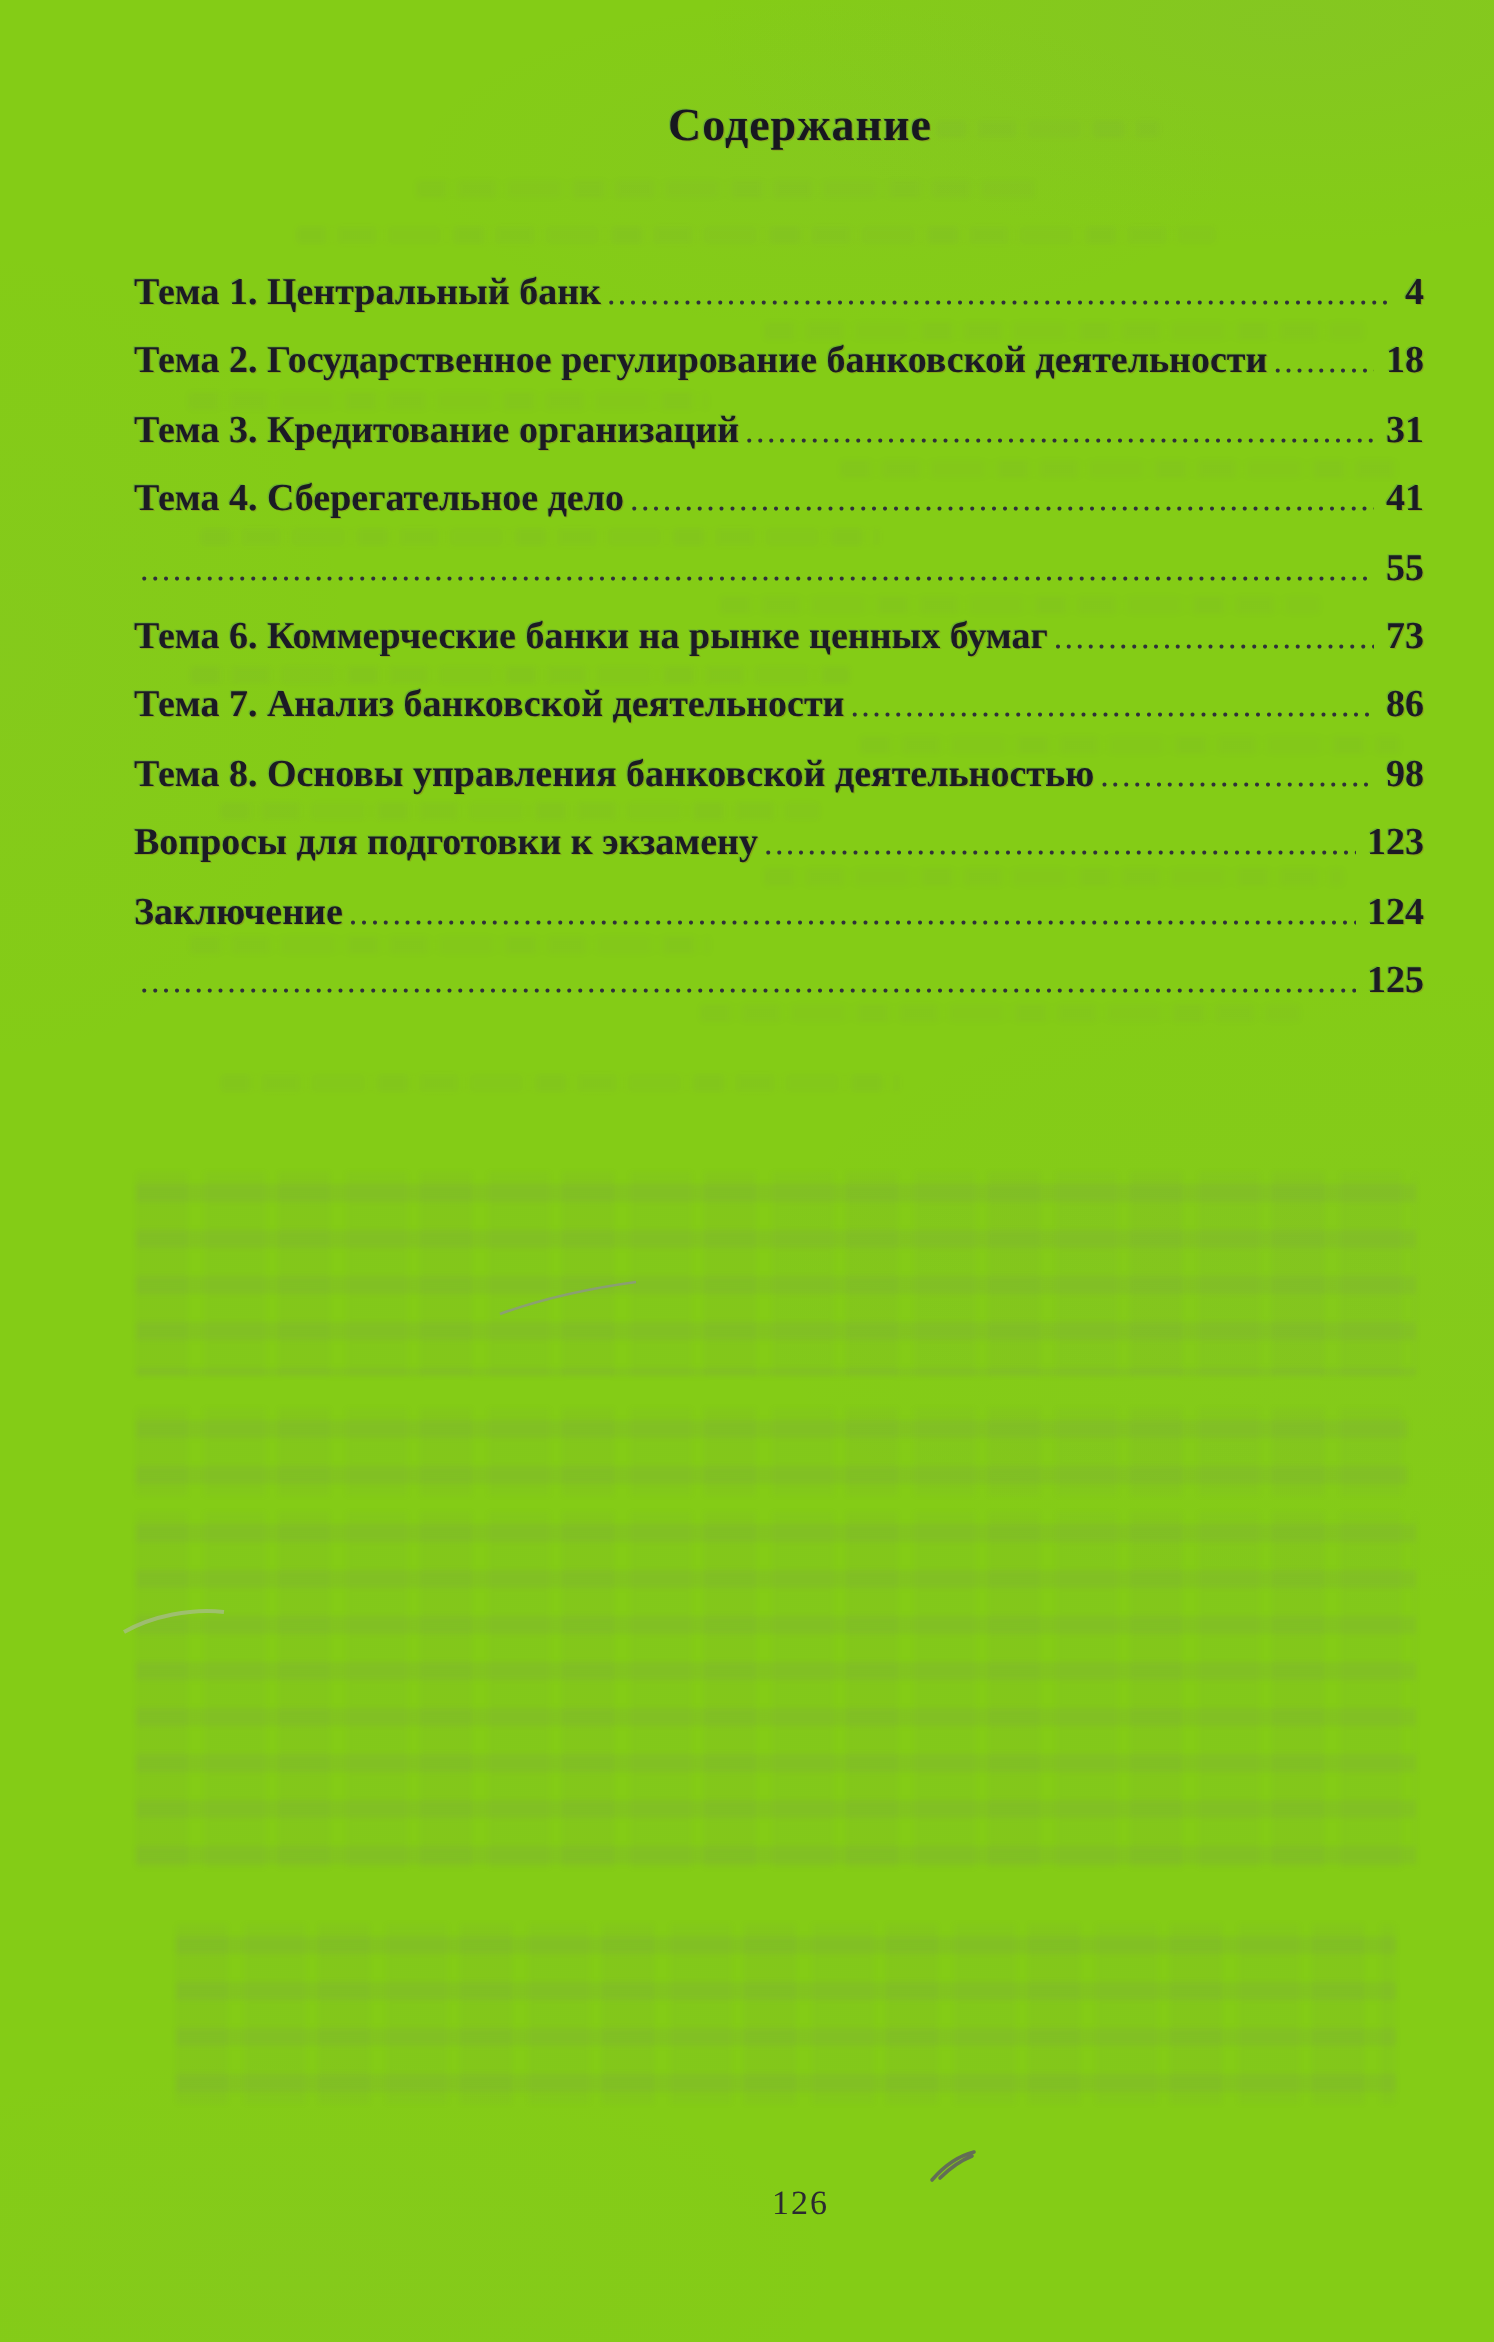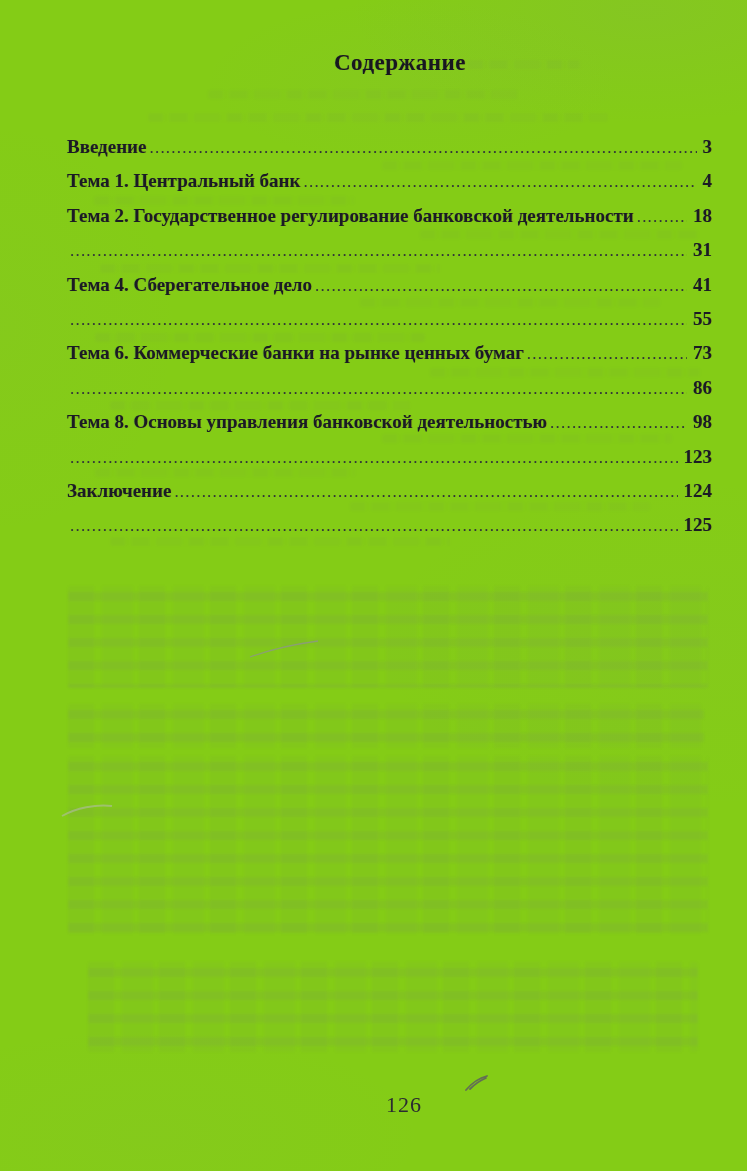--- a/index.html
+++ b/index.html
@@ -55,21 +55,21 @@
     letter-spacing:1.2px;
   }
   .num{
     flex:0 0 auto;
     font-size:19px;font-weight:bold;color:#1b1b24;
     margin-left:4px;
     text-shadow:0.6px 0.3px 0 rgba(150,30,30,0.20), -0.6px -0.3px 0 rgba(25,85,150,0.20);
   }
   .folio{
     position:absolute;top:1092px;left:386px;
-    font-size:22px;color:#2b2b31;letter-spacing:1px;
+    font-size:17px;color:#2b2b31;letter-spacing:1px;
     font-family:"Liberation Serif","DejaVu Serif",serif;
   }
   
   .g{
     position:absolute;height:9px;border-radius:2px;
     filter:blur(1.2px);pointer-events:none;
     background:repeating-linear-gradient(90deg,
       rgba(108,110,122,0.10) 0 15px, rgba(108,110,122,0.015) 15px 21px,
       rgba(108,110,122,0.085) 21px 40px, rgba(108,110,122,0.01) 40px 46px,
       rgba(108,110,122,0.075) 46px 72px, rgba(108,110,122,0.02) 72px 79px);
@@ -89,62 +89,60 @@
 <div class="page">
 
   <h1 class="title">Содержание</h1>
 
   <div class="g" style="left:468px;top:60px;width:112px;opacity:.55"></div>
   <div class="g" style="left:208px;top:90px;width:310px;opacity:.5"></div>
   <div class="g" style="left:148px;top:113px;width:460px;opacity:.55"></div>
 
   <div class="toc">
       <div class="row">
-        <span class="label">Введение</span>
-        <span class="dots"></span>
-        <span class="num">3</span>
-      </div>
-      <div class="row">
         <span class="label">Тема 1. Центральный банк</span>
         <span class="dots"></span>
         <span class="num">4</span>
       </div>
       <div class="row">
         <span class="label">Тема 2. Государственное регулирование банковской деятельности</span>
         <span class="dots"></span>
         <span class="num">18</span>
       </div>
       <div class="row">
+        <span class="label">Тема 3. Кредитование организаций</span>
         <span class="dots"></span>
         <span class="num">31</span>
       </div>
       <div class="row">
         <span class="label">Тема 4. Сберегательное дело</span>
         <span class="dots"></span>
         <span class="num">41</span>
       </div>
       <div class="row">
         <span class="dots"></span>
         <span class="num">55</span>
       </div>
       <div class="row">
         <span class="label">Тема 6. Коммерческие банки на рынке ценных бумаг</span>
         <span class="dots"></span>
         <span class="num">73</span>
       </div>
       <div class="row">
+        <span class="label">Тема 7. Анализ банковской деятельности</span>
         <span class="dots"></span>
         <span class="num">86</span>
       </div>
       <div class="row">
         <span class="label">Тема 8. Основы управления банковской деятельностью</span>
         <span class="dots"></span>
         <span class="num">98</span>
       </div>
       <div class="row">
+        <span class="label">Вопросы для подготовки к экзамену</span>
         <span class="dots"></span>
         <span class="num">123</span>
       </div>
       <div class="row">
         <span class="label">Заключение</span>
         <span class="dots"></span>
         <span class="num">124</span>
       </div>
       <div class="row">
         <span class="dots"></span>

